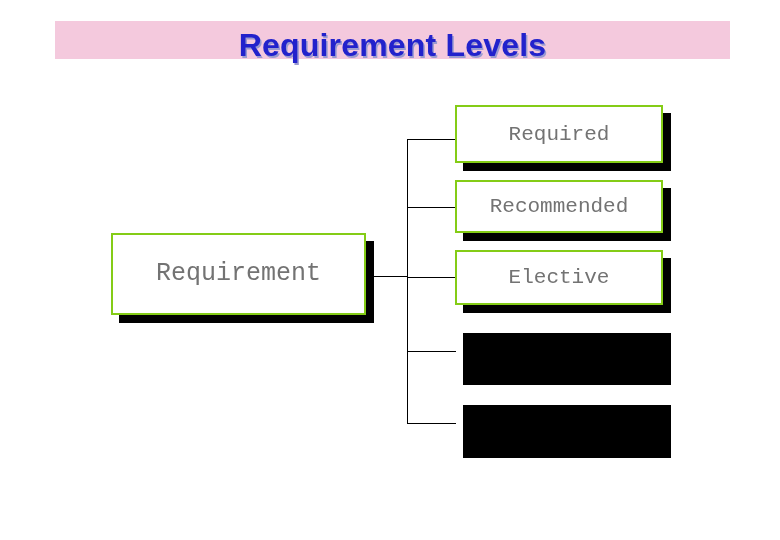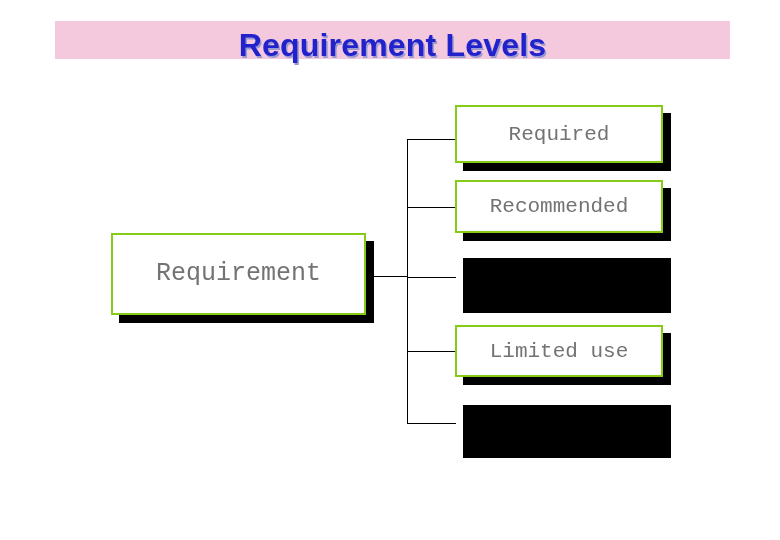--- a/index.html
+++ b/index.html
@@ -159,25 +159,25 @@
     <div class="node leaf" style="top:105px; height:58px;">
       <span>Required</span>
     </div>
 
     <div class="node-shadow leaf-shadow" style="top:188px; height:53px;"></div>
     <div class="node leaf" style="top:180px; height:53px;align-items:center;">
       <span>Recommended</span>
     </div>
 
     <div class="node-shadow leaf-shadow" style="top:258px; height:55px;"></div>
+    <div class="node leaf" style="top:250px; height:55px;">
+      <span>Elective</span>
+    </div>
 
     <div class="node-shadow leaf-shadow" style="top:333px; height:52px;"></div>
-    <div class="node leaf" style="top:325px; height:52px;">
-      <span>Limited use</span>
-    </div>
 
     <div class="node-shadow leaf-shadow" style="top:405px; height:53px;"></div>
 
   </div>
 
   <div id="footer">
 
     
 
     

